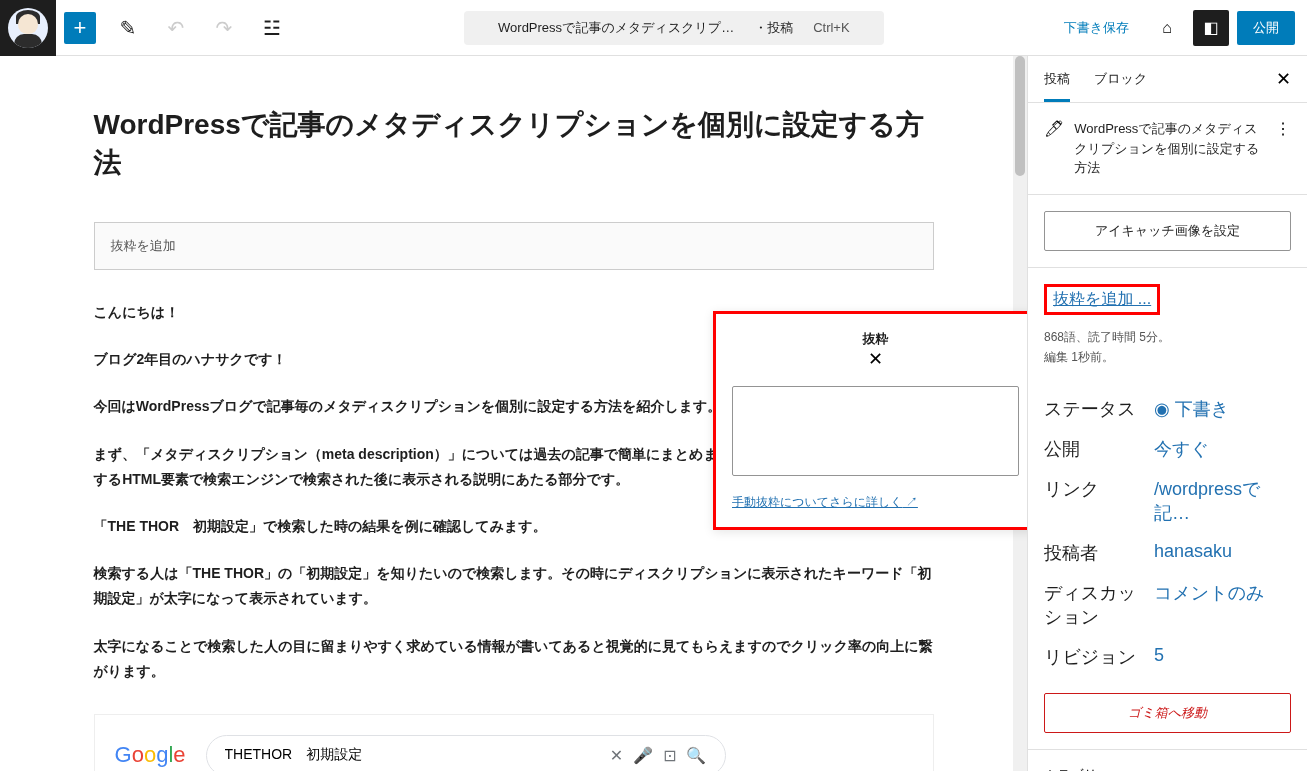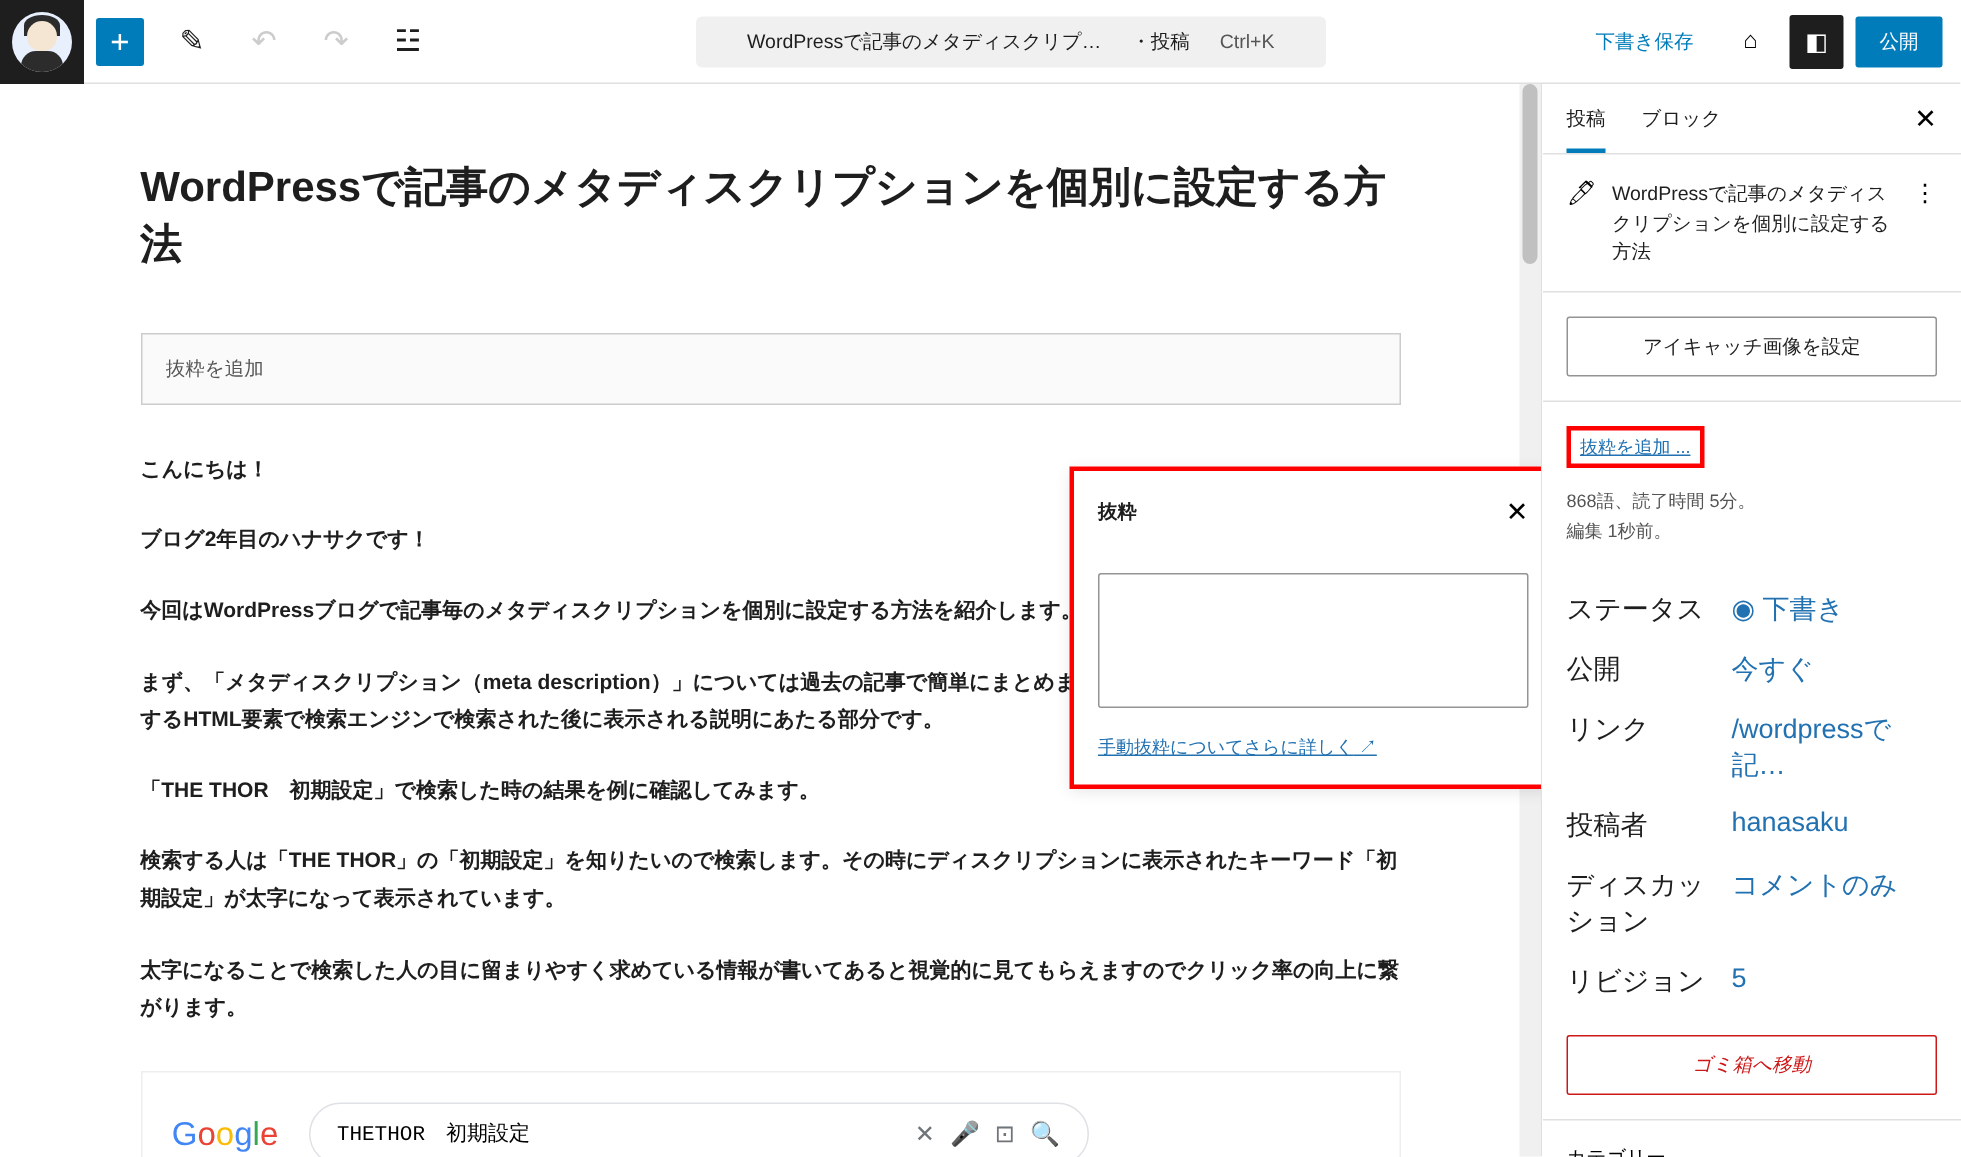--- a/index.html
+++ b/index.html
@@ -34,45 +34,45 @@
 .post-title { font-size: 28px; font-weight: 700; color: #1e1e1e; margin-bottom: 40px; }
 .classic-block { border: 1px solid #ccc; background: #fafafa; padding: 14px 16px; color: #555; font-size: 13px; margin-bottom: 30px; }
 .content p { font-size: 14px; font-weight: 600; color: #1e1e1e; line-height: 1.8; margin-bottom: 22px; }
 
 
 .google-mock { border: 1px solid #eee; padding: 20px 20px 10px; margin-top: 30px; }
 .g-row { display: flex; align-items: center; gap: 20px; }
 .g-logo { font-size: 22px; font-weight: 500; }
 .g-logo .b { color: #4285f4; } .g-logo .r { color: #ea4335; } .g-logo .y { color: #fbbc05; } .g-logo .g { color: #34a853; }
 .g-search { flex: 1; border: 1px solid #dfe1e5; border-radius: 24px; padding: 10px 18px; display: flex; align-items: center; max-width: 520px; }
-.g-search input { border: none; flex: 1; font-size: 14px; outline: none; font-family: Liberation Mono, monospace; }
+.g-search input { border: none; flex: 1; font-size: 14px; outline: none; }
 .g-ico { margin-left: 10px; color: #70757a; font-size: 16px; }
 
 
 .popover { position: absolute; top: 255px; left: 713px; width: 325px; background: #fff; border: 3px solid #f00; padding: 16px; box-shadow: 0 2px 10px rgba(0,0,0,0.1); }
-.pop-head { display: flex; justify-content: space-between; align-items: center; margin-bottom: 30px; font-size: 13px; font-weight: 600; color: #1e1e1e; }
+.pop-head { display: flex; justify-content: space-between; align-items: center; margin-bottom: 16px; font-size: 13px; font-weight: 600; color: #1e1e1e; flex-direction: column; }
 .pop-close { cursor: pointer; font-size: 18px; border: none; background: transparent; }
 .pop-text { width: 100%; height: 90px; border: 1px solid #949494; border-radius: 2px; margin-bottom: 12px; resize: none; padding: 6px; font-family: inherit; }
 .pop-link { color: #2271b1; text-decoration: underline; font-size: 12px; }
 .pop-link::after { content: " ↗"; }
 
 
 .sidebar { width: 280px; border-left: 1px solid #e0e0e0; display: flex; flex-direction: column; background: #fff; overflow-y: auto; }
 .sb-tabs { display: flex; border-bottom: 1px solid #e0e0e0; height: 48px; align-items: stretch; padding: 0 16px; }
 .sb-tab { padding: 14px 0 11px; font-size: 13px; color: #1e1e1e; cursor: pointer; margin-right: 24px; text-align: right; }
 .sb-tab.active { border-bottom: 3px solid #007cba; font-weight: 500; }
 .sb-close { margin-left: auto; font-size: 18px; cursor: pointer; display: flex; align-items: center; border: none; background: transparent; }
 .sb-section { padding: 16px; border-bottom: 1px solid #e0e0e0; }
 .sb-title-row { display: flex; align-items: flex-start; gap: 10px; font-size: 13px; }
 .sb-leaf { font-size: 16px; }
 .sb-post-title { flex: 1; line-height: 1.5; color: #1e1e1e; }
 .sb-dots { cursor: pointer; font-size: 16px; }
 .sb-feat-btn { width: 100%; border: 1px solid #949494; background: #fff; padding: 10px; font-size: 13px; color: #1e1e1e; cursor: pointer; border-radius: 2px; }
 .sb-excerpt-link { display: inline-block; border: 3px solid #f00; padding: 2px 6px; }
-.sb-excerpt-link a { color: #2271b1; text-decoration: underline; font-size: 12px; }
+.sb-excerpt-link a { color: #2271b1; text-decoration: underline; font-size: 16px; }
 .sb-meta { font-size: 12px; color: #555; margin-top: 12px; line-height: 1.7; }
 .sb-grid { font-size: 18px; }
 .sb-grid-row { display: flex; padding: 8px 0; }
 .sb-label { width: 110px; color: #1e1e1e; }
 .sb-val { color: #2271b1; flex: 1; cursor: pointer; }
 .sb-val.draft::before { content: "◉ "; }
 .sb-trash { width: 100%; border: 1px solid #cc1818; color: #cc1818; background: #fff; padding: 10px; font-size: 13px; cursor: pointer; border-radius: 2px; margin-top: 16px; font-style: italic; }
 .sb-panel { padding: 16px; border-bottom: 1px solid #e0e0e0; display: flex; justify-content: space-between; align-items: center; font-size: 13px; cursor: pointer; }
 .sb-chevron { font-size: 14px; color: #1e1e1e; }
 

